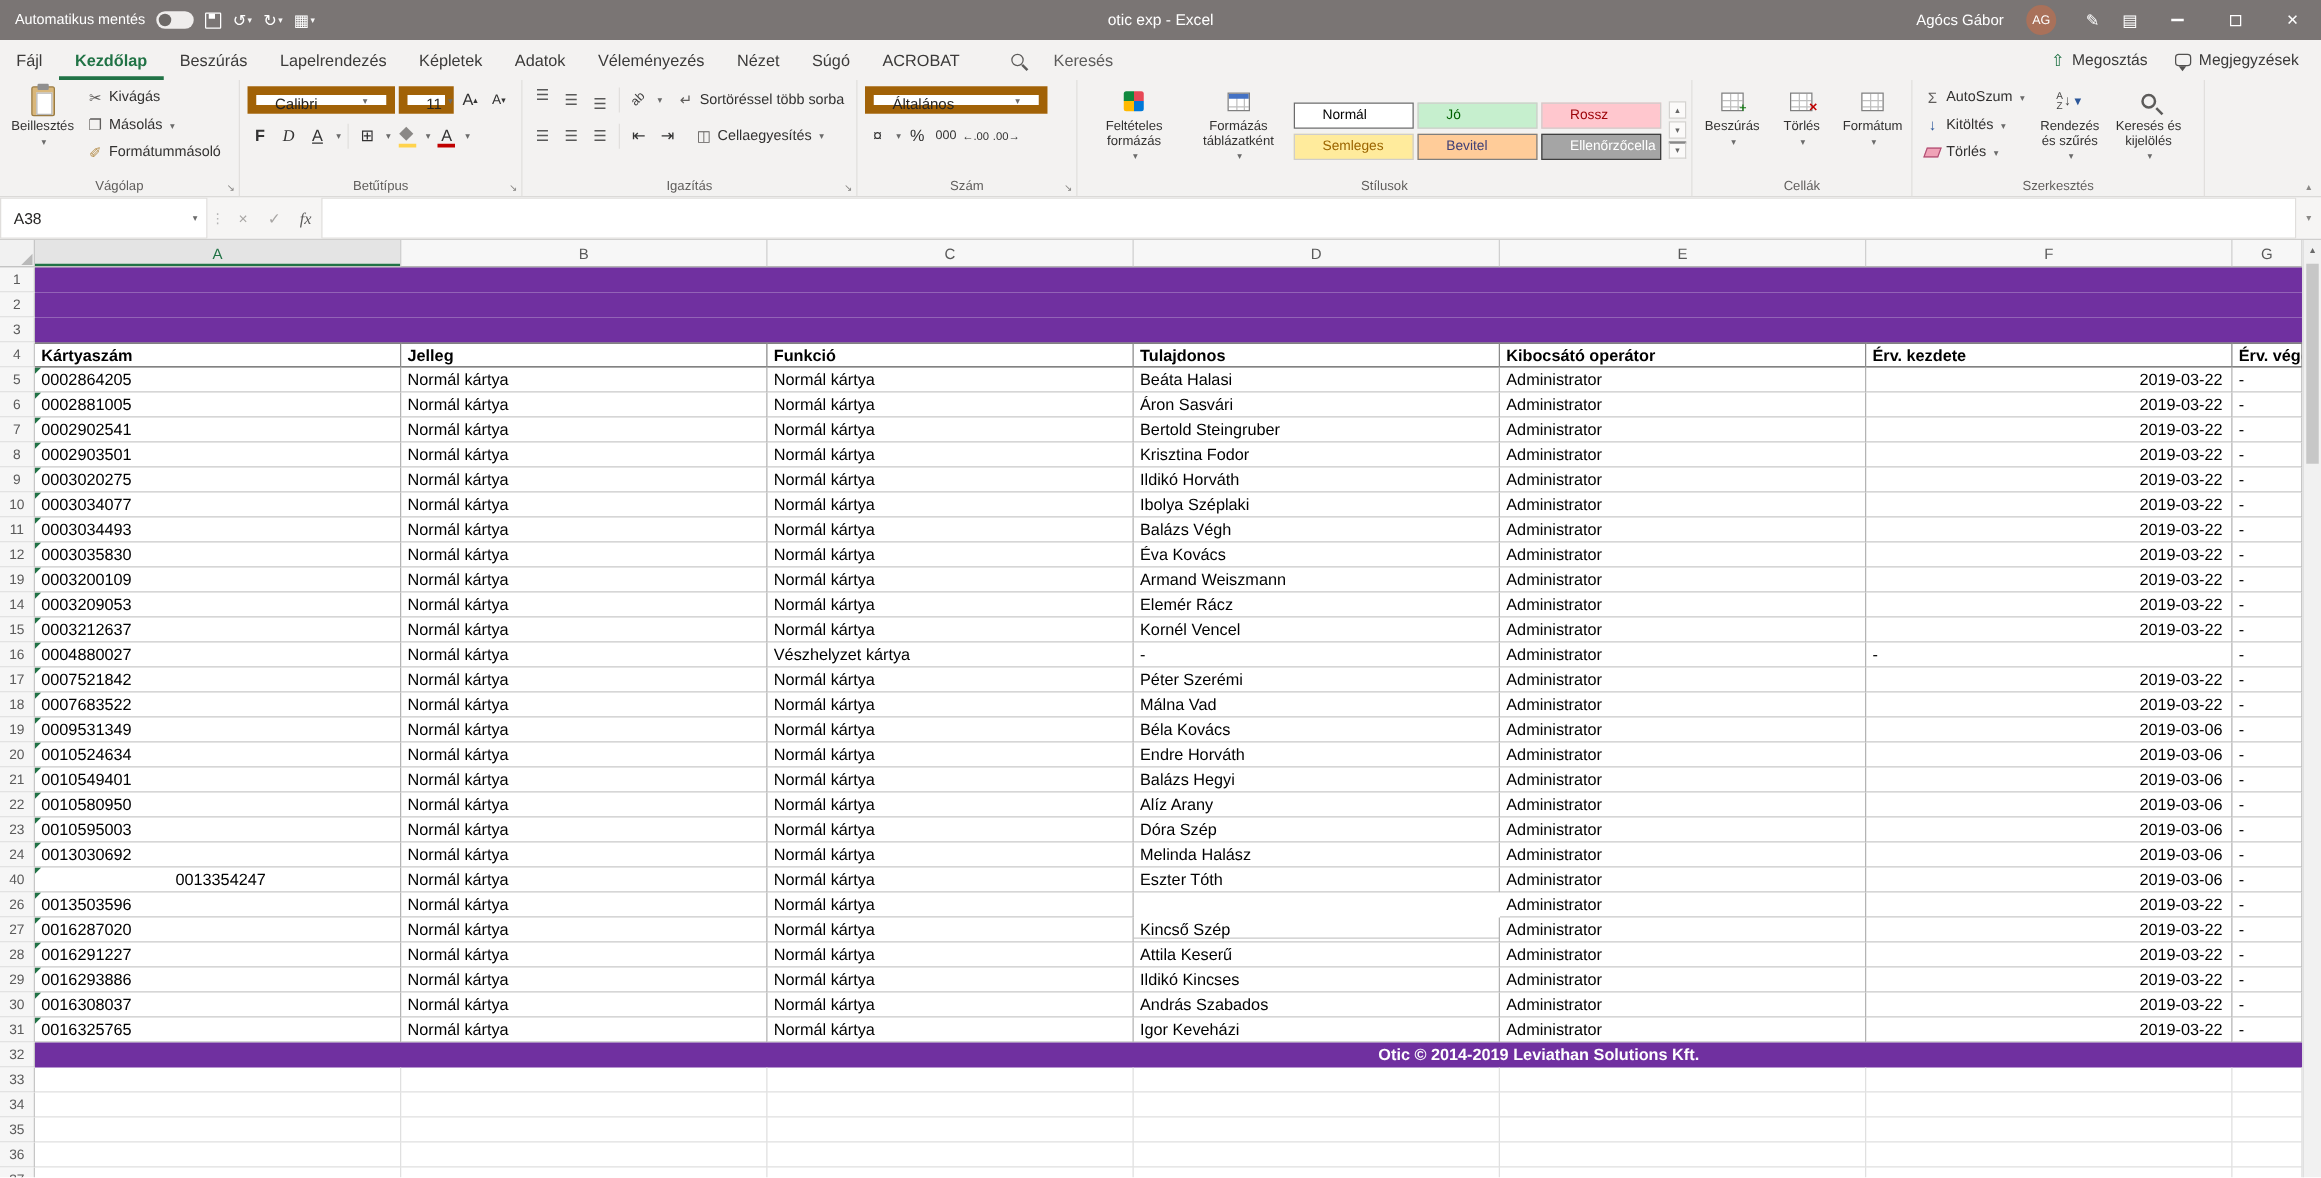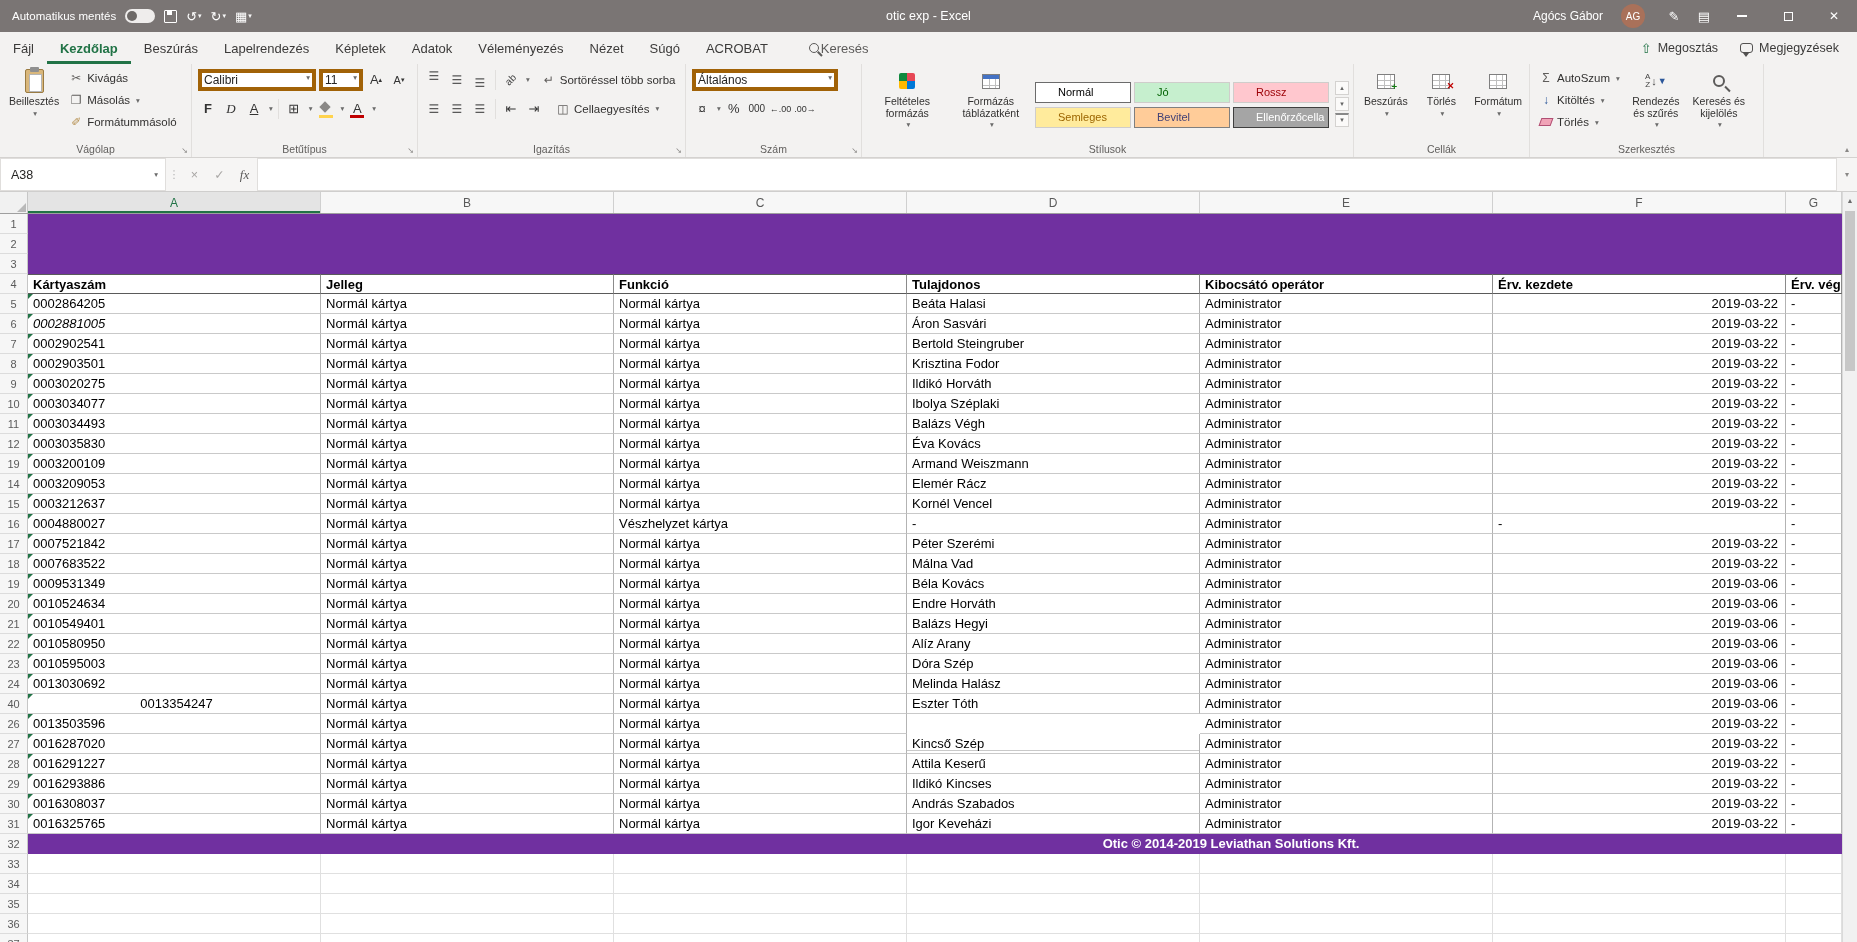--- a/index.html
+++ b/index.html
@@ -23,42 +23,42 @@
 .avatar{width:24px;height:24px;border-radius:50%;background:#a9715a;color:#fff;font-size:10px;display:flex;align-items:center;justify-content:center;margin-right:14px}
 .tb-smico{width:30px;text-align:center;font-size:13px}
 .winbtn{width:46px;height:32px;display:flex;align-items:center;justify-content:center;font-size:12px}
 .minbar{width:10px;height:1.5px;background:#fff}
 .maxbox{width:9px;height:9px;border:1.2px solid #fff}
 
 
 .tabrow{position:absolute;left:0;top:32px;width:100%;height:32px;background:#f3f2f1;display:flex;align-items:center;font-size:13px;color:#3b3a39}
 .tab{padding:0 13px;height:100%;display:flex;align-items:center;white-space:nowrap}
 .tab.active{color:var(--green);font-weight:bold;box-shadow:inset 0 -3px 0 var(--green)}
-.tab-search{display:flex;align-items:center;gap:2px;margin-left:28px;color:#5c5b5a}
+.tab-search{display:flex;align-items:center;gap:24px;margin-left:28px;color:#5c5b5a}
 .mag{width:10px;height:10px;border:1.6px solid #5c5b5a;border-radius:50%;position:relative;flex:none}
 .mag::after{content:"";position:absolute;width:6px;height:1.6px;background:#5c5b5a;transform:rotate(45deg);left:7px;top:9px}
 .tr-right{margin-left:auto;display:flex;align-items:center;gap:2px;padding-right:8px}
 .trbtn{display:flex;align-items:center;gap:6px;padding:4px 10px;font-size:12.5px;color:#3b3a39}
 .share-ico{color:var(--green);font-size:13px}
 .bubble{width:13px;height:10px;border:1.5px solid #525150;border-radius:3px;position:relative}
 .bubble::after{content:"";position:absolute;left:2px;bottom:-5px;border-left:3px solid transparent;border-right:3px solid transparent;border-top:4px solid #525150}
 
 
 .ribbon{position:absolute;left:0;top:64px;width:100%;height:94px;background:#f3f2f1;border-bottom:1px solid #d4d2d0;display:flex}
 .grp{position:relative;border-right:1px solid #e1dfdd;padding:3px 4px 17px 6px;flex:none;display:flex;gap:4px}
 .grp-label{position:absolute;bottom:2px;left:0;right:0;text-align:center;font-size:10.5px;color:#605e5c}
 .launcher{position:absolute;bottom:2px;right:3px;font-size:8px;color:#8a8886}
 .rbtn-big{display:flex;flex-direction:column;align-items:center;font-size:10.5px;color:#323130;text-align:center;line-height:11.5px;padding:2px 3px}
 .rbtn-big .bic{height:24px;display:flex;align-items:center;justify-content:center;margin-bottom:3px}
 .smallcol{display:flex;flex-direction:column;justify-content:flex-start}
 .rbtn-small{display:flex;align-items:center;gap:4px;font-size:11.5px;color:#323130;height:22px;padding:0 3px;white-space:nowrap}
 .dd{font-size:7.5px;color:#6b6b6b;margin-left:2px}
 .ic{min-width:14px;text-align:center;font-size:12px;color:#5f5d5b}
 .frow{display:flex;align-items:center;height:25px;gap:3px}
-.combo{height:22px;background:#fff;border:4px solid #a16207;display:flex;align-items:flex-start;font-size:12px;padding:0 2px;color:#252423}
+.combo{height:22px;background:#fff;border:7px solid #a16207;display:flex;align-items:flex-start;font-size:12px;padding:0 15px;color:#252423}
 .combo .dd{margin-left:auto;padding-left:5px}
 .fmt{min-width:20px;height:21px;display:flex;align-items:center;justify-content:center;font-size:13px;color:#333;position:relative}
 .bold-f{font-weight:bold}
 .italic-d{font-style:italic;font-family:"Liberation Serif",serif}
 .und-a{text-decoration:underline}
 .bar::after{content:"";position:absolute;left:3px;bottom:1px;right:3px;height:3.5px}
 .bar-red::after{background:#c00000}
 .bar-yel::after{background:#ffd34d}
 .vdiv{width:1px;height:20px;background:#e1dfdd;margin:0 2px}
 .clip{width:19px;height:24px;background:#d9b77b;border:1px solid #9a7b42;border-radius:2px;position:relative}
@@ -445,21 +445,21 @@
         <div class="cell tbl txtnum" style="width: 293px;">0002864205</div>
         <div class="cell tbl" style="width: 293px;">Normál kártya</div>
         <div class="cell tbl" style="width: 293px;">Normál kártya</div>
         <div class="cell tbl" style="width: 293px;">Beáta Halasi</div>
         <div class="cell tbl" style="width: 293px;">Administrator</div>
         <div class="cell tbl right" style="width: 293px;">2019-03-22</div>
         <div class="cell tbl" style="width: 56px;">-</div>
       </div>
       <div class="row">
         <div class="rownum">6</div>
-        <div class="cell tbl txtnum" style="width: 293px; font-style: italic;">0002881005</div>
+        <div class="cell tbl txtnum" style="width: 293px;">0002881005</div>
         <div class="cell tbl" style="width: 293px;">Normál kártya</div>
         <div class="cell tbl" style="width: 293px;">Normál kártya</div>
         <div class="cell tbl" style="width: 293px;">Áron Sasvári</div>
         <div class="cell tbl" style="width: 293px;">Administrator</div>
         <div class="cell tbl right" style="width: 293px;">2019-03-22</div>
         <div class="cell tbl" style="width: 56px;">-</div>
       </div>
       <div class="row">
         <div class="rownum">7</div>
         <div class="cell tbl txtnum" style="width: 293px;">0002902541</div>

